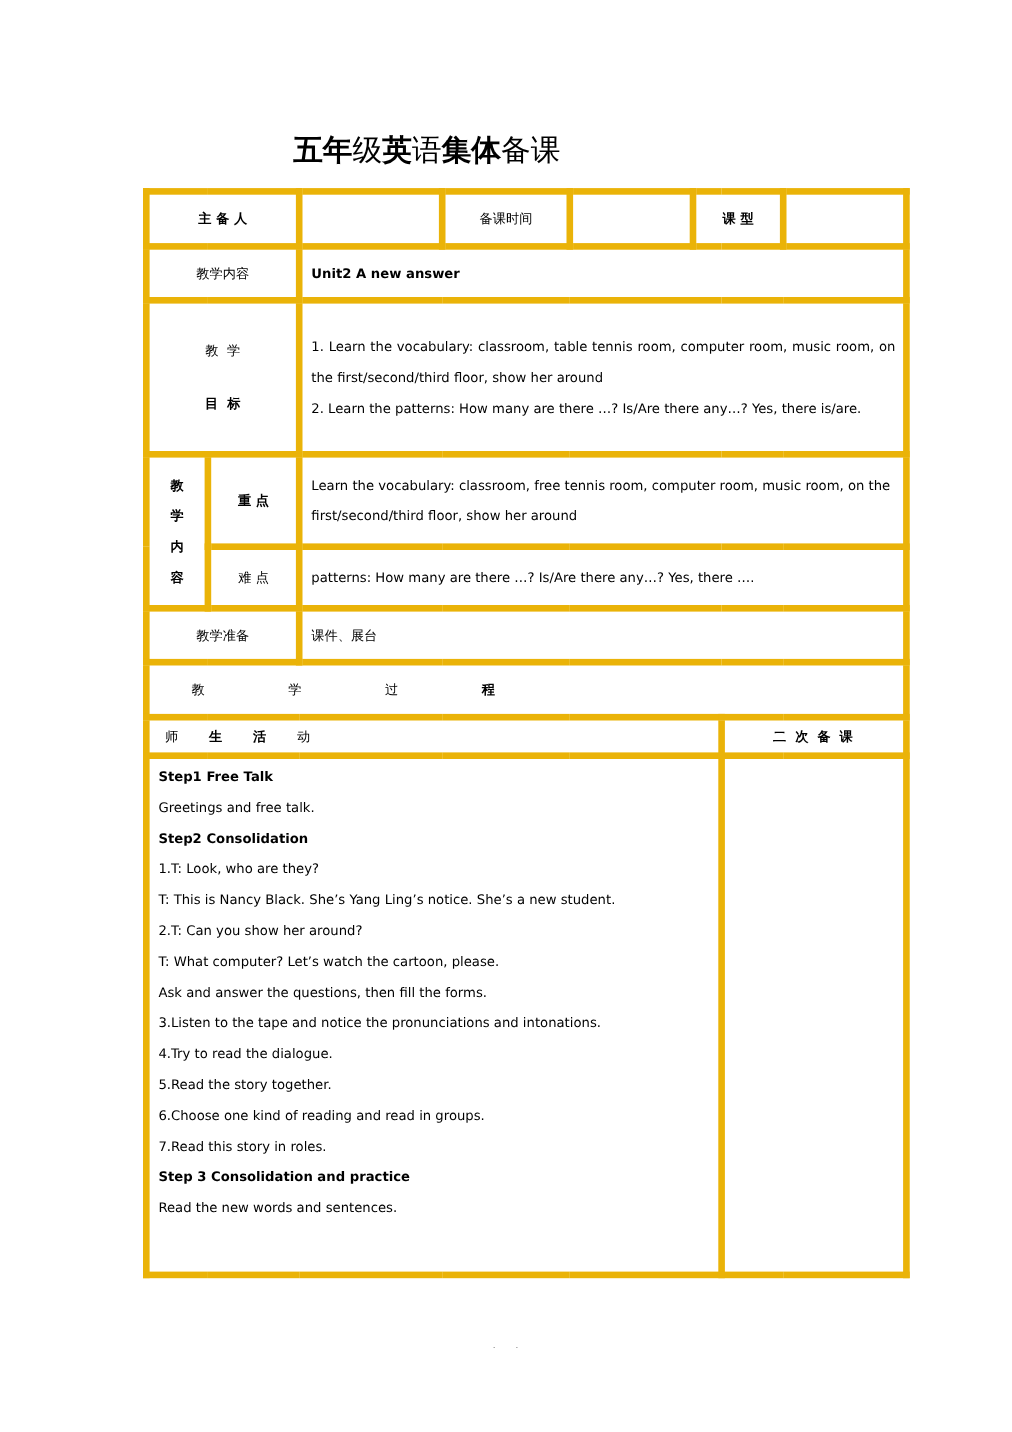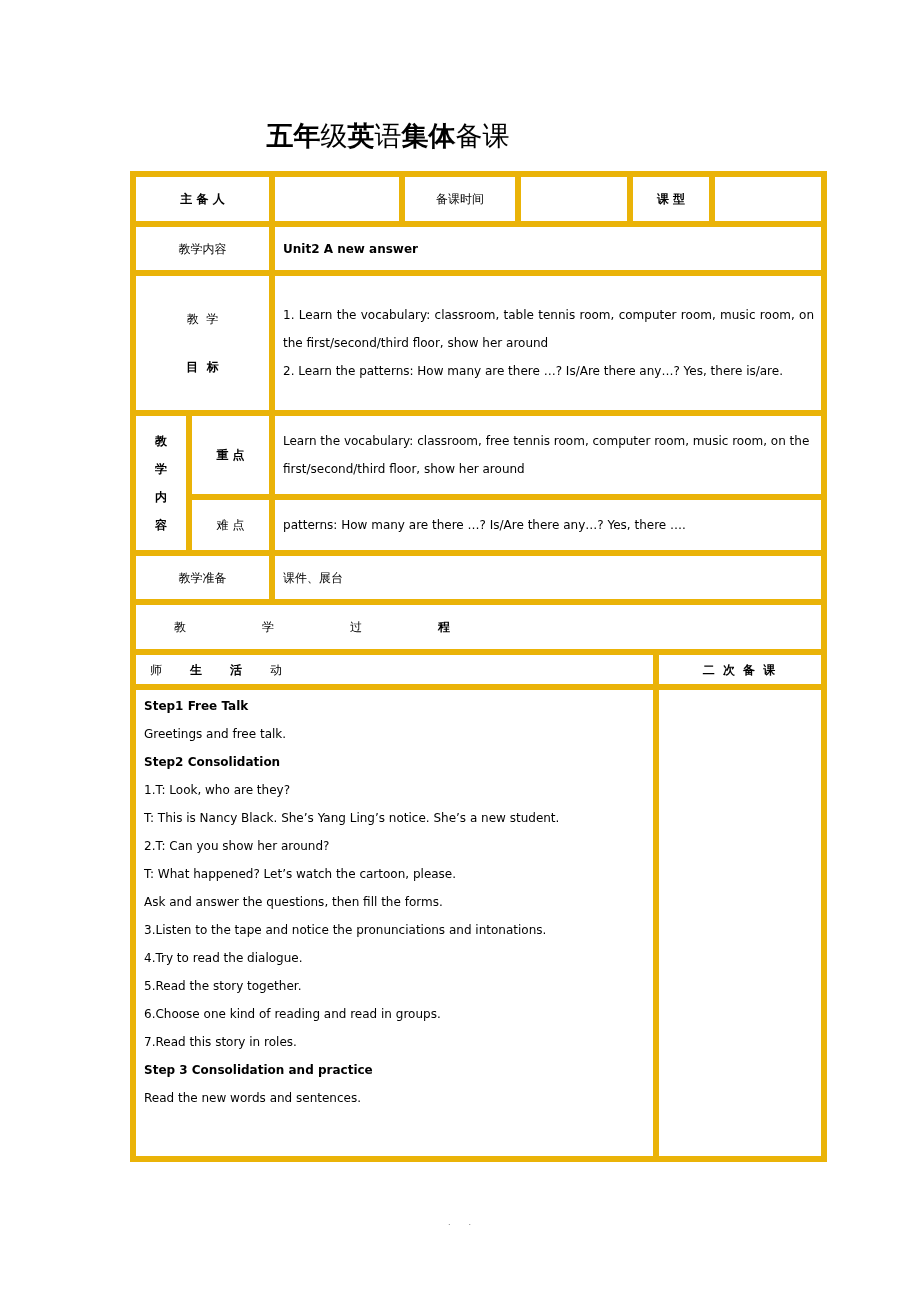--- a/index.html
+++ b/index.html
@@ -104,21 +104,21 @@
   </tr>
 
   <tr style="height:472px">
     <td colspan="6" class="content" style="vertical-align:top; padding-top:2px !important;">
       <span class="line step">Step1 Free Talk</span>
       <span class="line">Greetings and free talk.</span>
       <span class="line step">Step2 Consolidation</span>
       <span class="line">1.T: Look, who are they?</span>
       <span class="line just">T: This is Nancy Black. She’s Yang Ling’s notice. She’s a new student.</span>
       <span class="line">2.T: Can you show her around?</span>
-      <span class="line">T: What happened? Let’s watch the cartoon, please.</span>
+      <span class="line">T: What computer? Let’s watch the cartoon, please.</span>
       <span class="line">Ask and answer the questions, then fill the forms.</span>
       <span class="line just">3.Listen to the tape and notice the pronunciations and intonations.</span>
       <span class="line">4.Try to read the dialogue.</span>
       <span class="line">5.Read the story together.</span>
       <span class="line">6.Choose one kind of reading and read in groups.</span>
       <span class="line">7.Read this story in roles.</span>
       <span class="line step">Step 3 Consolidation and practice</span>
       <span class="line">Read the new words and sentences.</span>
     </td>
     <td colspan="2" style="vertical-align:top;"></td>

